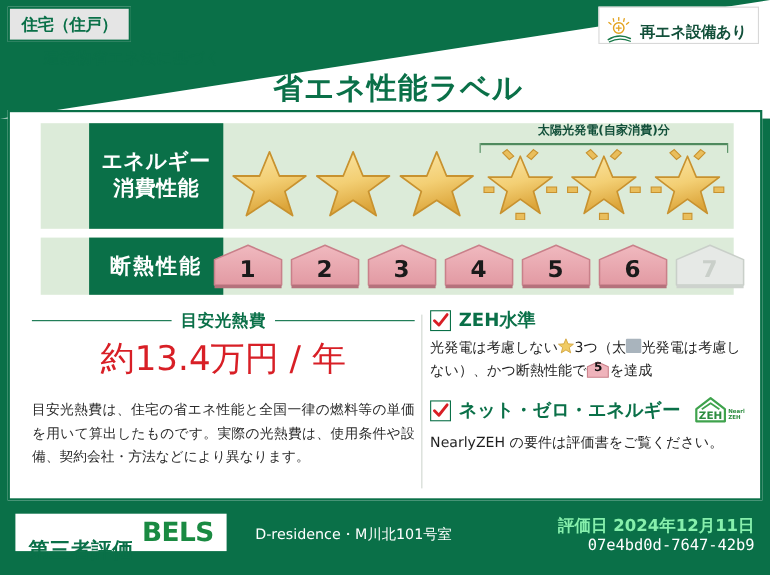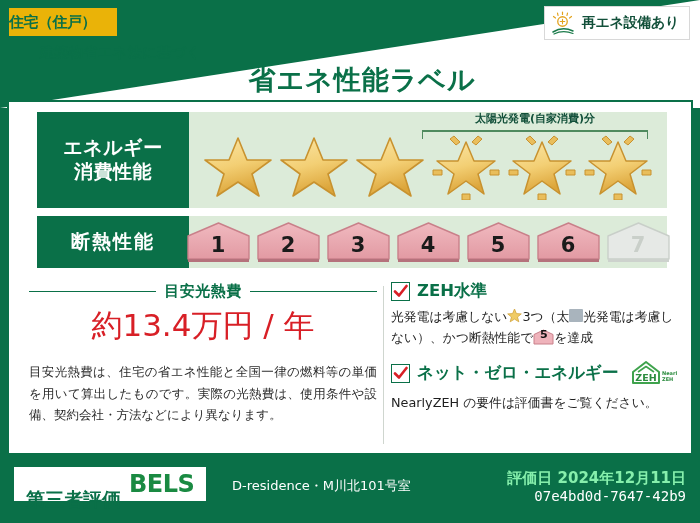--- a/index.html
+++ b/index.html
@@ -28,37 +28,37 @@
     width:0;height:0;
     border-style:solid;
     border-width:0 0 108px 700px;
     border-color:transparent transparent #ffffff transparent;
   }
 
   
   .type-badge{
     position:absolute;left:7px;top:6px;
     width:112px;height:32px;
-    background:#eab308;
+    background:#e5e5e5;
     border:2px solid #0a7048;
-    display:flex;align-items:center;justify-content:flex-start;
+    display:flex;align-items:center;justify-content:center;
     box-sizing:border-box;
     z-index:6;
   }
   .type-badge span{
     color:#0a7048;font-weight:bold;font-size:15px;letter-spacing:-0.5px;
   }
 
   
   .renew-badge{
     position:absolute;right:10px;top:6px;
     height:34px;
     background:#ffffff;
     border:1px solid #d8d8d8;
-    display:flex;align-items:center;
+    display:flex;align-items:flex-end;
     padding:0 10px 0 6px;
     box-sizing:border-box;
     z-index:6;
     font-family:Liberation Serif, serif;
   }
   .renew-badge .sun-ic{width:26px;height:24px;margin-right:5px;flex:0 0 auto;}
   .renew-badge span{
     color:#12503a;font-weight:bold;font-size:14px;white-space:nowrap;letter-spacing:-0.3px;
   }
 
@@ -91,24 +91,24 @@
     position:absolute;
     left:28px;width:630px;
     background:#dcebd9;
     display:flex;align-items:center;
     box-sizing:border-box;
   }
   #row-energy{top:10px;height:96px;}
   #row-insul{top:114px;height:52px;}
 
   .perf-head{
-    width:152px;height:100%;
+    width:122px;height:100%;
     background:#0a7048;
     display:flex;flex-direction:column;align-items:center;justify-content:center;
-    color:#fff;font-weight:bold;flex:0 0 auto;
+    color:#fff;font-weight:bold;flex:0 0 auto;margin-left:44px;
   }
   #row-energy .perf-head{font-size:19px;line-height:1.25;letter-spacing:0.5px;}
   #row-insul  .perf-head{font-size:19px;letter-spacing:2px;}
 
   .perf-body{flex:1 1 auto;position:relative;height:100%;}
 
   
   .stars-wrap{
     position:absolute;left:0;top:0;right:0;bottom:0;
     display:flex;align-items:center;justify-content:center;

